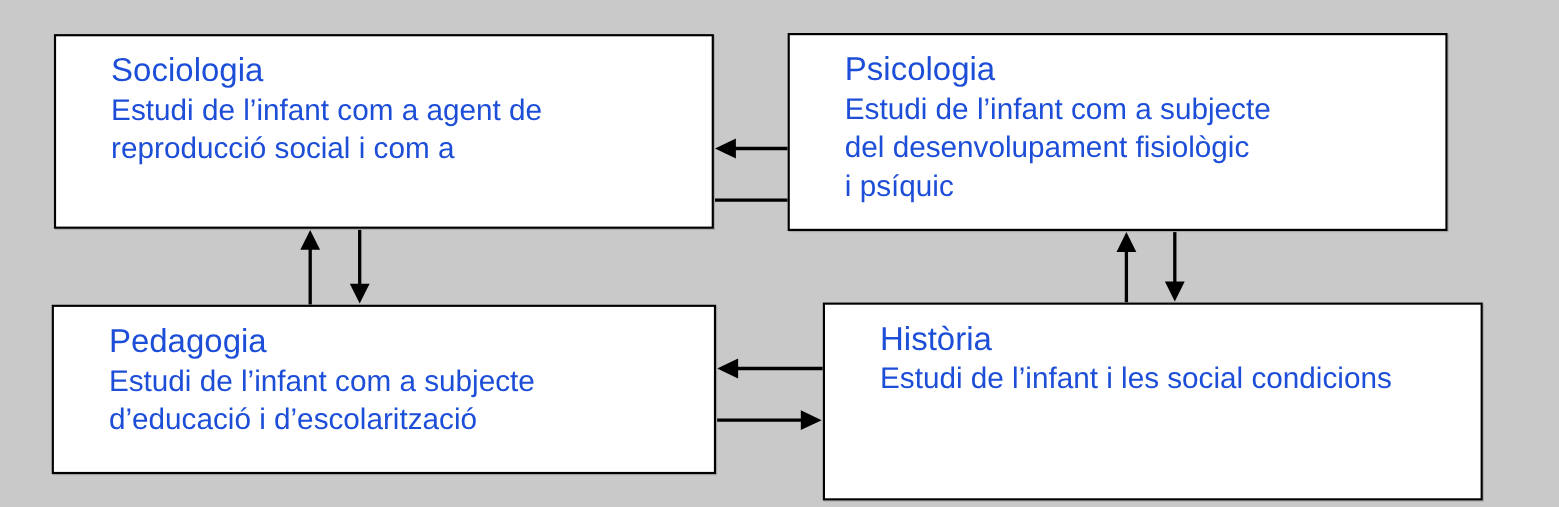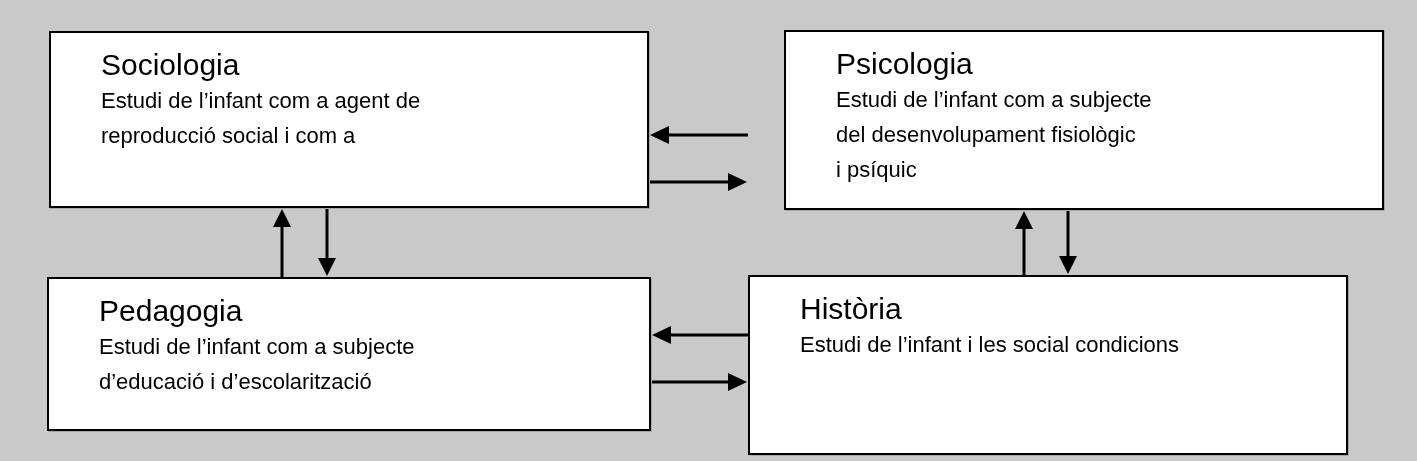--- a/index.html
+++ b/index.html
@@ -2,41 +2,41 @@
 <html style="--background: #c9c9c9; --box-fill: #ffffff; --box-border: #000000; --arrow: #000000;"><head>
 <meta charset="utf-8">
 <style>
   html,body{margin:0;padding:0;background:#e8e8e8;}
   .stage{
     position:relative;
     width:1417px;height:461px;
     background:var(--background,#c9c9c9);
     font-family:"Liberation Sans","DejaVu Sans",sans-serif;
     overflow:hidden;
-    color:#000000;
+    color:#1d4ed8;
   }
   .arrows-layer{position:absolute;left:0;top:0;width:1417px;height:461px;}
   .arrows-layer line{stroke:var(--arrow,#000);stroke-width:3;}
   .arrows-layer polygon{fill:var(--arrow,#000);}
   .box{
     position:absolute;
     background:var(--box-fill,#ffffff);
     border:2px solid var(--box-border,#000000);
     box-sizing:border-box;
     padding:14px 18px 0 50px;
     box-shadow:1px 1px 0 #a8a8a8;
   }
   .box-title{
     font-size:30px;
     line-height:36px;
     font-weight:400;
     white-space:nowrap;
   }
   .box-line{
-    font-size:22px;
+    font-size:27px;
     line-height:35px;
     white-space:nowrap;
   }
 </style>
 </head>
 <body>
 
 <div class="stage">
 
   <svg class="arrows-layer" viewBox="0 0 1417 461">
@@ -77,21 +77,21 @@
       <polygon points="1068,274 1059,256 1077,256"></polygon>
     </g>
   </svg>
 
   <div class="box" style="left:49px;top:31px;width:600px;height:177px;">
     <div class="box-title">Sociologia</div>
     <div class="box-line">Estudi de l’infant com a agent de</div>
     <div class="box-line">reproducció social i com a</div>
   </div>
 
-  <div class="box" style="left:784px;top:30px;width:600px;height:180px;">
+  <div class="box" style="left:716px;top:30px;width:600px;height:180px;">
     <div class="box-title">Psicologia</div>
     <div class="box-line">Estudi de l’infant com a subjecte</div>
     <div class="box-line">del desenvolupament fisiològic</div>
     <div class="box-line">i psíquic</div>
   </div>
 
   <div class="box" style="left:47px;top:277px;width:604px;height:154px;">
     <div class="box-title">Pedagogia</div>
     <div class="box-line">Estudi de l’infant com a subjecte</div>
     <div class="box-line">d’educació i d’escolarització</div>

